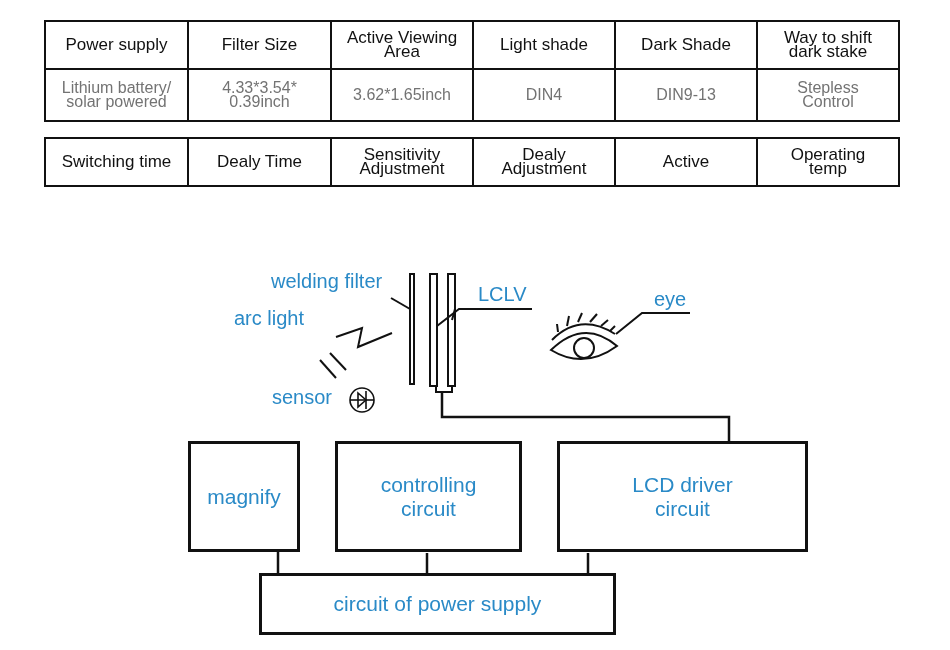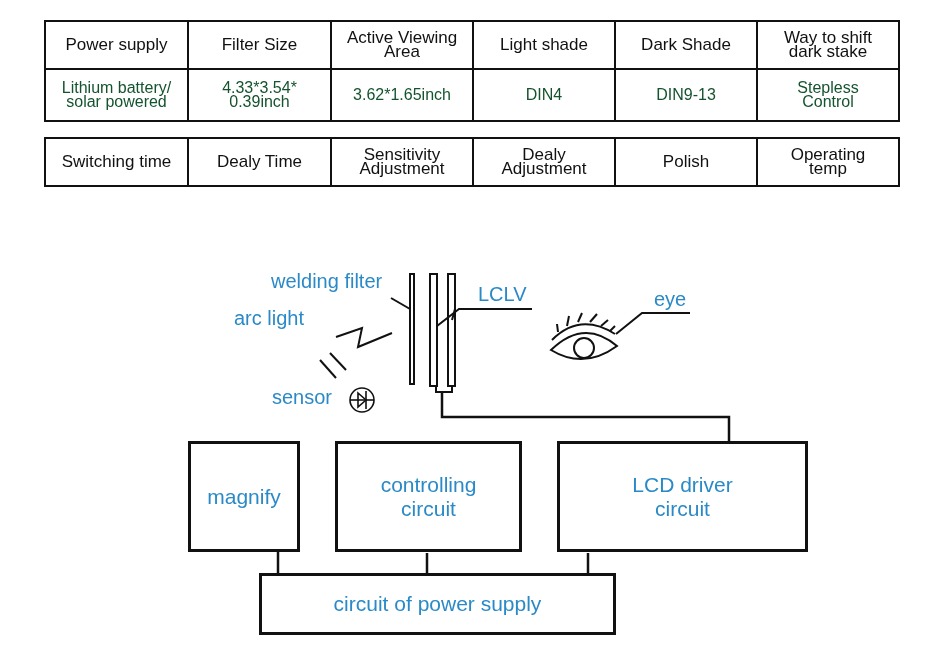--- a/index.html
+++ b/index.html
@@ -1,20 +1,20 @@
 <!DOCTYPE html>
 <html><head>
 <meta charset="utf-8">
 <style>
   html, body { margin:0; padding:0; background:#ffffff; }
   body { width:950px; height:650px; position:relative; overflow:hidden; font-family:"Liberation Sans", sans-serif; }
   table.spec { position:absolute; left:44px; border-collapse:collapse; table-layout:fixed; }
   table.spec td { border:2px solid #111; text-align:center; vertical-align:middle; padding:0; line-height:14px; }
   table.spec tr.hdr td { height:46px; color:#111; font-size:17px;border-radius:21px; }
-  table.spec tr.val td { height:50px; color:#14532d; font-size:16px; }
+  table.spec tr.val td { height:50px; color:#737373; font-size:16px; }
   .multi { line-height:14px; }
   #t1 { top:20px; } #t2 { top:137px; }
   svg#diagram { position:absolute; left:0; top:0; }
   .lbl { position:absolute; color:#2a8ac7; font-size:20px; white-space:nowrap; }
   .box { position:absolute; border:3px solid #111; box-sizing:border-box; display:flex; align-items:center; justify-content:center; text-align:center; color:#2a8ac7; font-size:21px; line-height:24px; background:#fff; }
 </style>
 </head>
 <body>
 
 <table class="spec" id="t1">
@@ -75,21 +75,21 @@
     <td><span>Switching time</span></td>
     <td><span>Dealy Time</span></td>
     <td class="multi">
           <div>Sensitivity</div>
           <div>Adjustment</div>
         </td>
     <td class="multi">
           <div>Dealy</div>
           <div>Adjustment</div>
         </td>
-    <td><span>Polish</span></td>
+    <td><span>Active</span></td>
     <td class="multi">
           <div>Operating</div>
           <div>temp</div>
         </td>
   </tr>
 </tbody>
   </table>
 
 <svg id="diagram" width="950" height="650">
   <g stroke="#111" fill="none" stroke-width="2">

